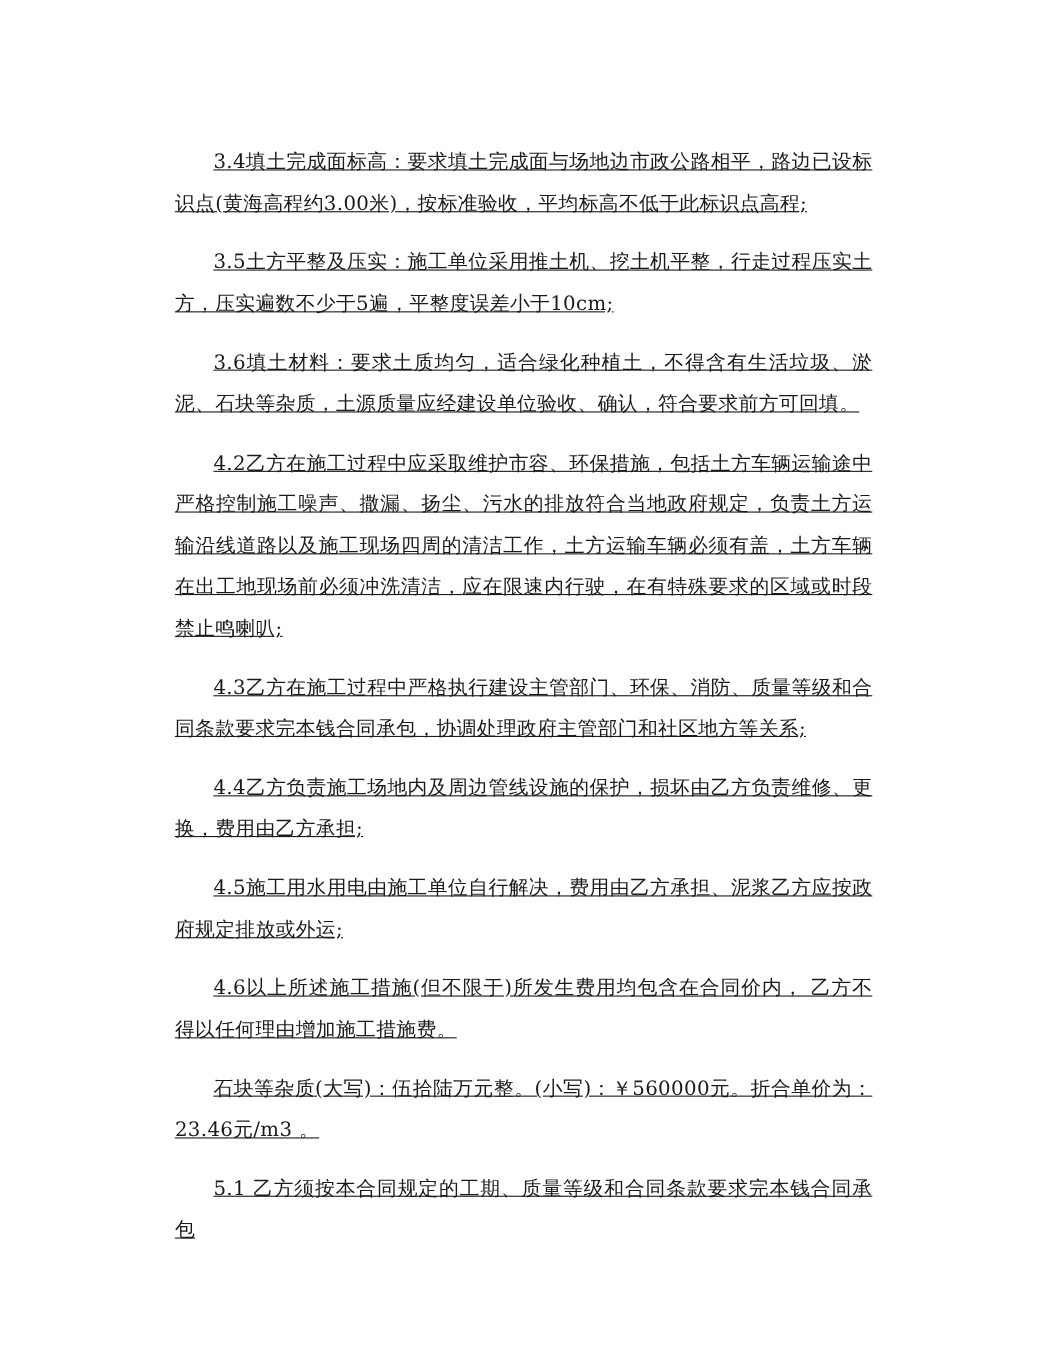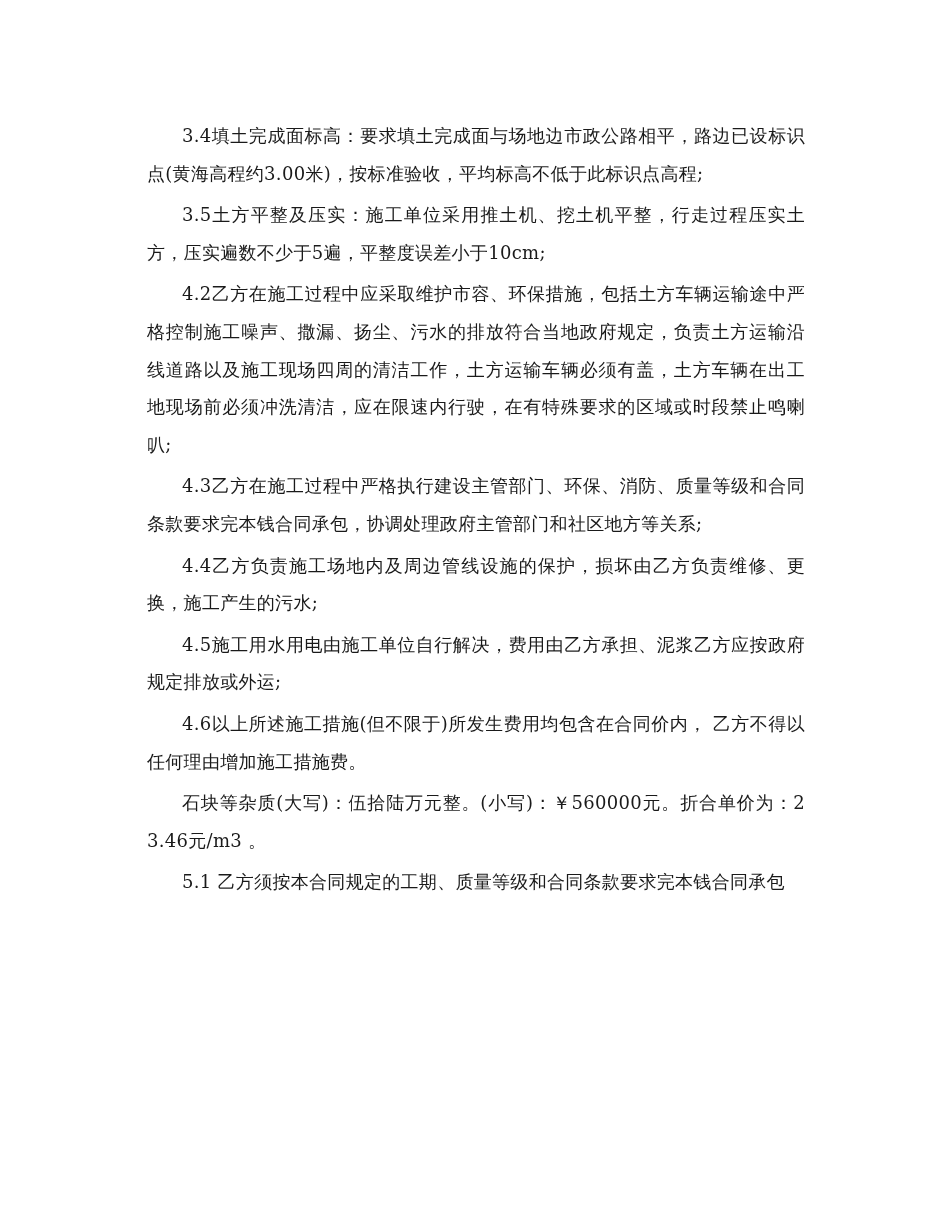--- a/index.html
+++ b/index.html
@@ -15,40 +15,42 @@
       font-family: "DejaVu Serif", "Liberation Serif", serif;
       color: #1a1a1a;
     }
     .page {
       position: absolute;
       left: 143px;
       top: 113px;
       width: 666px;
     }
     .para {
-      margin: 4px;
+      margin: 16px;
       font-size: 18px;
       line-height: 37.6px;
       text-align: justify;
       letter-spacing: 0.3px;
       word-break: break-all;
+      text-decoration: underline;
     }
     .indent {
       text-indent: 35px;
     }
     .heading {
       text-indent: 35px;
     }
   </style>
 </head>
 <body>
 
 <div class="page">
   <p class="para indent">3.4填土完成面标高：要求填土完成面与场地边市政公路相平，路边已设标识点(黄海高程约3.00米)，按标准验收，平均标高不低于此标识点高程;</p>
   <p class="para indent">3.5土方平整及压实：施工单位采用推土机、挖土机平整，行走过程压实土方，压实遍数不少于5遍，平整度误差小于10cm;</p>
+  <p class="para indent">3.6填土材料：要求土质均匀，适合绿化种植土，不得含有生活垃圾、淤泥、石块等杂质，土源质量应经建设单位验收、确认，符合要求前方可回填。</p>
   <p class="para indent">4.2乙方在施工过程中应采取维护市容、环保措施，包括土方车辆运输途中严格控制施工噪声、撒漏、扬尘、污水的排放符合当地政府规定，负责土方运输沿线道路以及施工现场四周的清洁工作，土方运输车辆必须有盖，土方车辆在出工地现场前必须冲洗清洁，应在限速内行驶，在有特殊要求的区域或时段禁止鸣喇叭;</p>
   <p class="para indent">4.3乙方在施工过程中严格执行建设主管部门、环保、消防、质量等级和合同条款要求完本钱合同承包，协调处理政府主管部门和社区地方等关系;</p>
-  <p class="para indent">4.4乙方负责施工场地内及周边管线设施的保护，损坏由乙方负责维修、更换，施工产生的污水;</p>
+  <p class="para indent">4.4乙方负责施工场地内及周边管线设施的保护，损坏由乙方负责维修、更换，费用由乙方承担;</p>
   <p class="para indent">4.5施工用水用电由施工单位自行解决，费用由乙方承担、泥浆乙方应按政府规定排放或外运;</p>
   <p class="para indent">4.6以上所述施工措施(但不限于)所发生费用均包含在合同价内， 乙方不得以任何理由增加施工措施费。</p>
   <p class="para indent">石块等杂质(大写)：伍拾陆万元整。(小写)：￥560000元。折合单价为：23.46元/m3 。</p>
   <p class="para indent">5.1 乙方须按本合同规定的工期、质量等级和合同条款要求完本钱合同承包</p>
 </div>
 
 </body></html>

